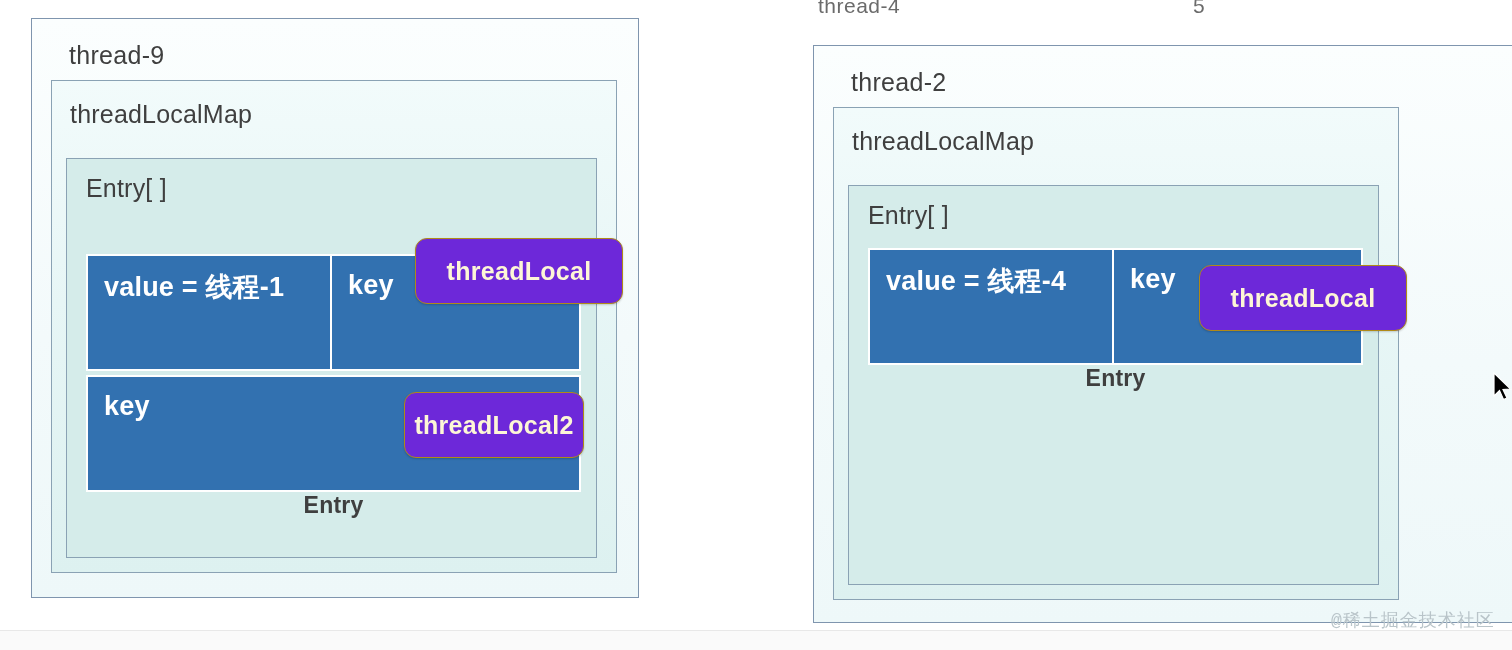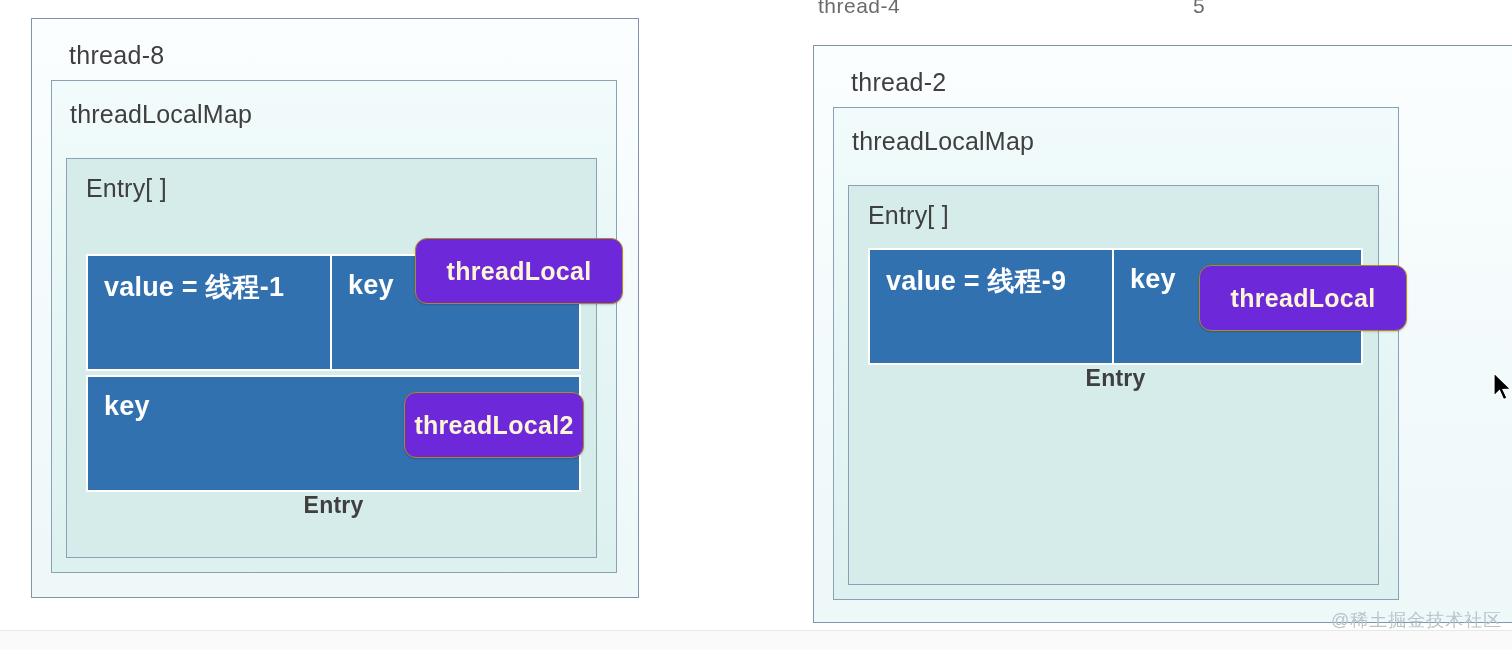--- a/index.html
+++ b/index.html
@@ -189,42 +189,42 @@
 
   
   #watermark {
     position: absolute;
     left: 1331px;
     top: 608px;
     font-size: 18px;
     color: #b9c4c9;
     letter-spacing: 1px;
     white-space: nowrap;
-    font-family: Liberation Sans, sans-serif;
+    font-family: Liberation Mono, monospace;
   }
 
   
   #mouse-cursor {
     position: absolute;
     left: 1493px;
     top: 372px;
     width: 20px;
     height: 32px;
     pointer-events: none;
   }
 </style>
 </head>
 <body>
 
 <div class="top-cut" id="top-cut-thread">thread-4</div>
 <div class="top-cut" id="top-cut-number">5</div>
 
 <div class="thread-panel" id="thread-panel-1">
 
-  <div class="thread-title">thread-8</div>
+  <div class="thread-title">thread-9</div>
 
   <div class="map-box">
 
     <div class="map-title">threadLocalMap</div>
 
     <div class="entryarr-box">
 
       <div class="entryarr-title">Entry[ ]</div>
 
       <div class="entry-row" style="top:48px;margin-top:47px;">
@@ -256,21 +256,21 @@
   <div class="map-box">
 
     <div class="map-title">threadLocalMap</div>
 
     <div class="entryarr-box">
 
       <div class="entryarr-title">Entry[ ]</div>
 
       <div class="entry-row" style="top:62px;">
         <div class="entry-cells">
-          <div class="cell-value">value = 线程-9</div>
+          <div class="cell-value">value = 线程-4</div>
           <div class="cell-key">key</div>
         </div>
         <div class="entry-caption">Entry</div>
       </div>
 
     </div>
   </div>
 </div>
 
 <div class="badge" id="badge-tl-3">threadLocal</div>

